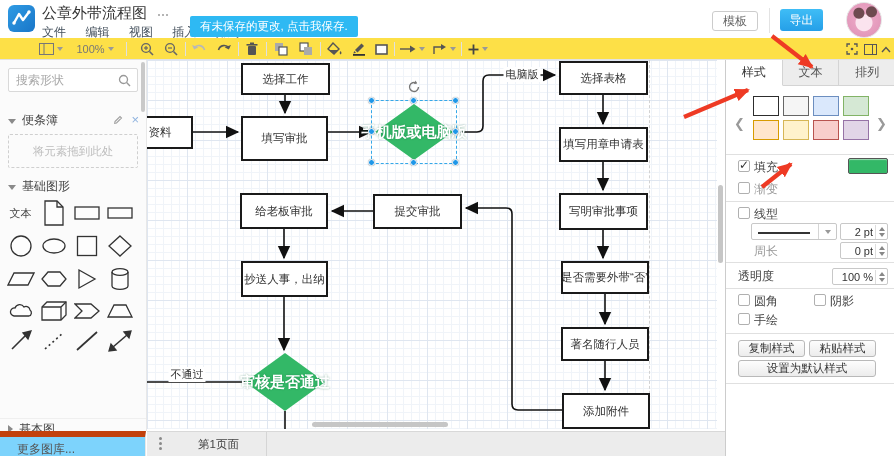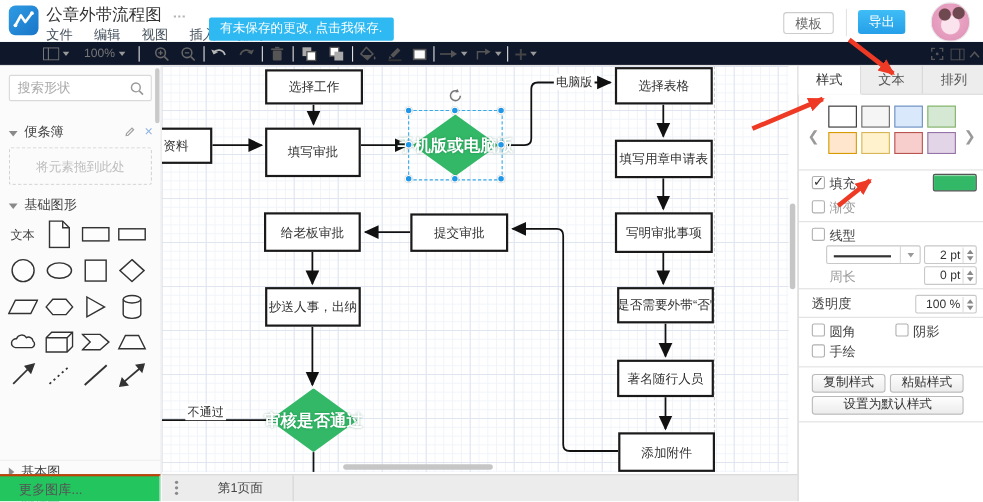--- a/index.html
+++ b/index.html
@@ -25,21 +25,21 @@
           background:linear-gradient(#3fbdf6,#259fe8); border-radius:3px; color:#fff; font-size:12px;
           text-align:center; line-height:22px; }
   .avatar { position:absolute; left:846px; top:2px; width:36px; height:36px; border-radius:50%;
           background:radial-gradient(circle at 35% 30%,#6e4a50 0 5px,transparent 6px),
                      radial-gradient(circle at 72% 26%,#6e4a50 0 5px,transparent 6px),
                      radial-gradient(circle at 50% 58%,#fbe3ee 0 8px,transparent 9px),
                      radial-gradient(circle at 50% 45%,#f0aecb,#dd8fb4);
           border:1px solid #e6e6e6; }
 
   
-  .toolbar { position:absolute; left:0; top:38px; width:894px; height:22px; background:#0f172a;
+  .toolbar { position:absolute; left:0; top:38px; width:894px; height:22px; background:#fde047;
           border-bottom:1px solid #e2e2e2; z-index:19; }
   .tb { position:absolute; top:0; height:22px; display:flex; align-items:center; justify-content:center; color:#666; }
   .tb svg { display:block; }
   .tb-sep { position:absolute; top:4px; width:1px; height:14px; background:#e0e0e0; }
   .caret { width:0; height:0; border-left:3.5px solid transparent; border-right:3.5px solid transparent;
           border-top:4px solid #999; display:inline-block; margin-left:3px; }
   .zoom-text { font-size:11px; color:#777; }
 
   
   .sidebar { position:absolute; left:0; top:60px; width:147px; height:371px; background:#fbfbfb;
@@ -56,22 +56,22 @@
   .tri-right { border-top:4px solid transparent; border-bottom:4px solid transparent; border-left:5px solid #8a8a8a; }
   .scratch-icons { position:absolute; right:8px; top:0; }
   .drop-area { position:absolute; left:8px; top:74px; width:130px; height:34px; border:1px dashed #cfcfcf;
           border-radius:2px; color:#bdbdbd; font-size:11.5px; display:flex; align-items:center; justify-content:center; }
   .shape-grid { position:absolute; left:4px; top:138px; width:140px; }
   .shape-cell { position:absolute; width:33px; height:30px; display:flex; align-items:center; justify-content:center; }
   .shape-cell svg { stroke:#333; fill:#fdfdfd; stroke-width:1.3; }
   .text-shape { font-size:11px; color:#444; }
   .side-row { position:absolute; left:0; width:146px; height:21px; border-top:1px solid #efefef;
           font-size:12px; color:#444; line-height:21px; }
-  .more-libs { position:absolute; left:0; top:431px; width:146px; height:25px; background:#22c55e;
-          border-top:2px solid #c2410c; border-right:1px solid #e8e8e8; font-size:12px; color:#555;
+  .more-libs { position:absolute; left:0; top:431px; width:146px; height:25px; background:#7dd3fc;
+          border-top:6px solid #c2410c; border-right:1px solid #e8e8e8; font-size:12px; color:#555;
           line-height:25px; padding-left:17px; z-index:11; }
   .side-scroll { position:absolute; left:141px; top:2px; width:4px; height:50px; background:#c9c9c9; border-radius:2px; }
 
   
   .canvas { position:absolute; left:147px; top:60px; width:570px; height:369px; overflow:hidden; background:#fff;
           background-image:
             linear-gradient(#dfe6f0 1px,transparent 1px), linear-gradient(90deg,#dfe6f0 1px,transparent 1px),
             linear-gradient(#f0f4f9 1px,transparent 1px), linear-gradient(90deg,#f0f4f9 1px,transparent 1px);
           background-size:40px 40px,40px 40px,8px 8px,8px 8px; }
   .page-guide { position:absolute; left:502px; top:0; height:369px; border-left:1px dashed #d2d2d2; }

